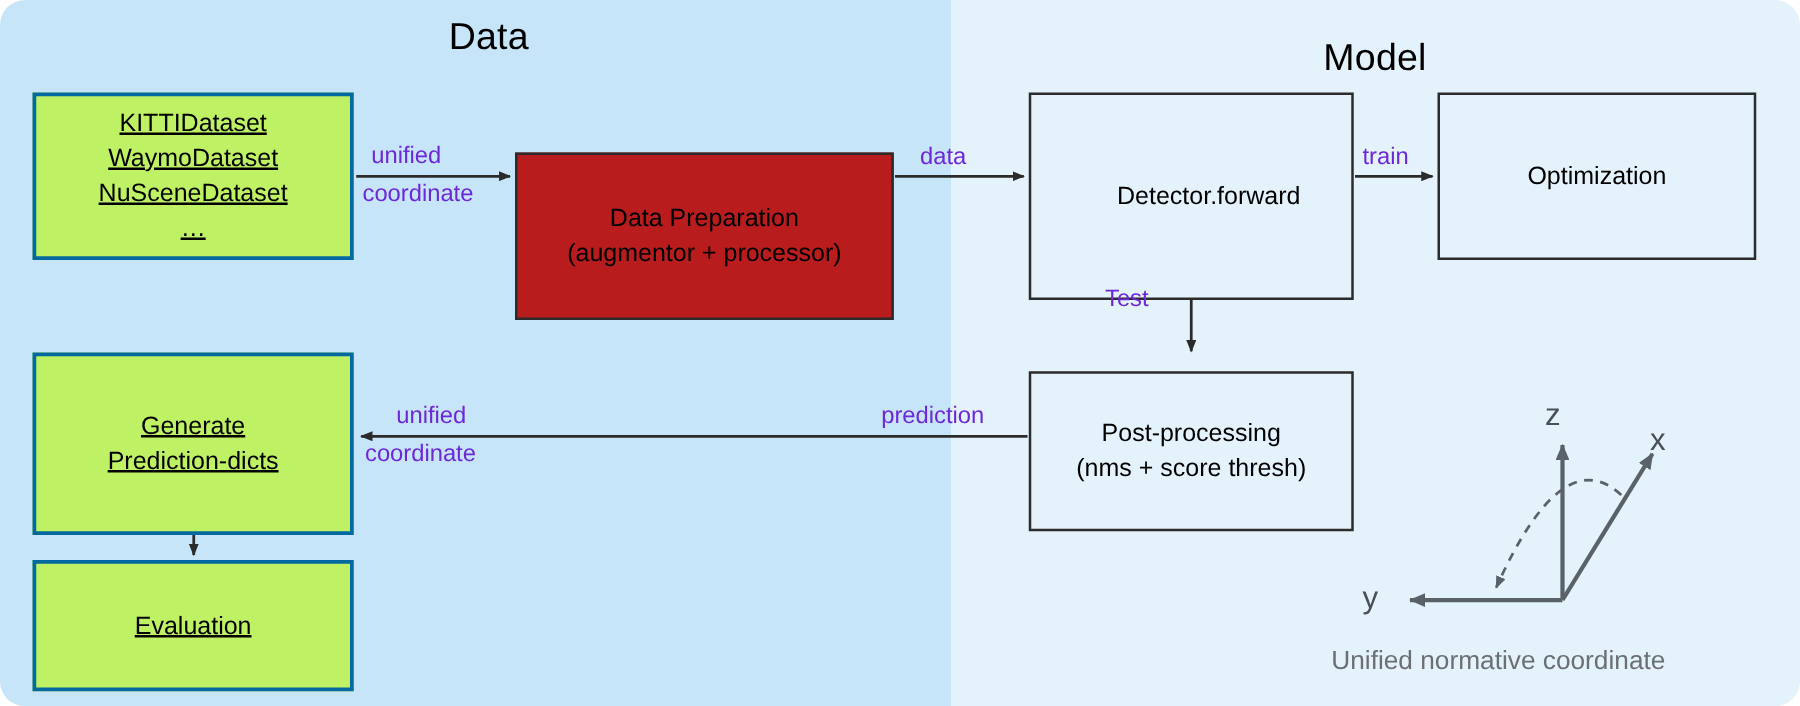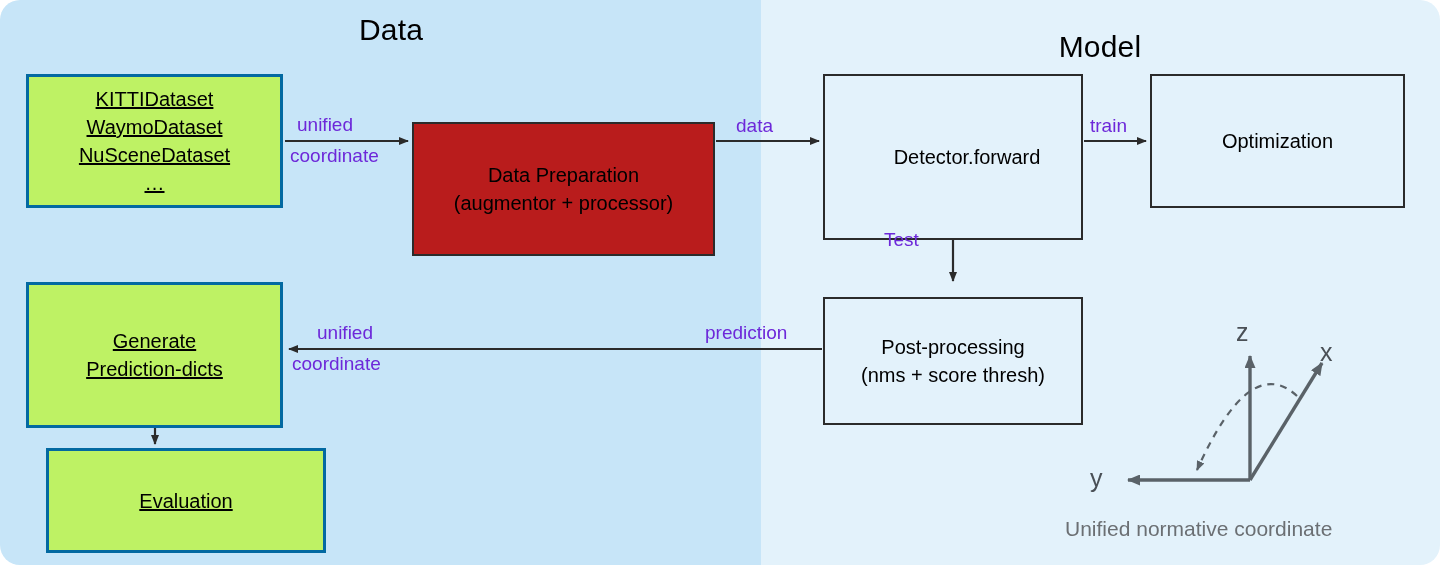--- a/index.html
+++ b/index.html
@@ -69,21 +69,21 @@
     border: 2px solid #2b2b2b;
   }
   .node .line { display: block; white-space: nowrap; }
 
   #node-datasets { left: 26px; top: 74px; width: 257px; height: 134px; }
   #node-dataprep { left: 412px; top: 74px; width: 303px; height: 134px; }
   #node-detector { left: 823px; top: 74px; width: 260px; height: 166px; padding-left: 28px; }
   #node-optimization { left: 1150px; top: 74px; width: 255px; height: 134px; }
   #node-postproc { left: 823px; top: 297px; width: 260px; height: 128px; }
   #node-generate { left: 26px; top: 282px; width: 257px; height: 146px; }
-  #node-evaluation { left: 26px; top: 448px; width: 280px; height: 105px; margin-left: 20px; }
+  #node-evaluation { left: 26px; top: 448px; width: 257px; height: 105px; }
 
   .edge-label {
     position: absolute;
     font-size: 19px;
     line-height: 25px;
     color: #6d28d9;
     white-space: nowrap;
   }
   #lbl-unified-1 { left: 297px; top: 112px; }
   #lbl-coordinate-1 { left: 290px; top: 143px; }

